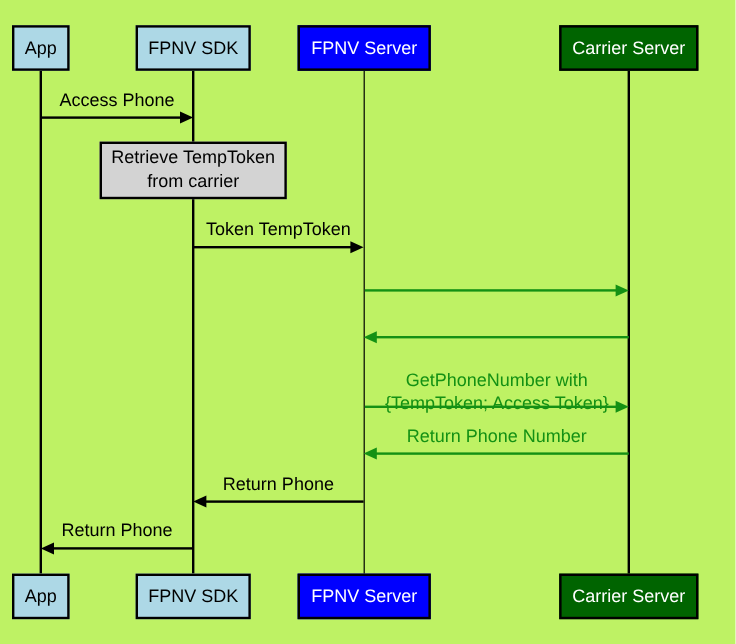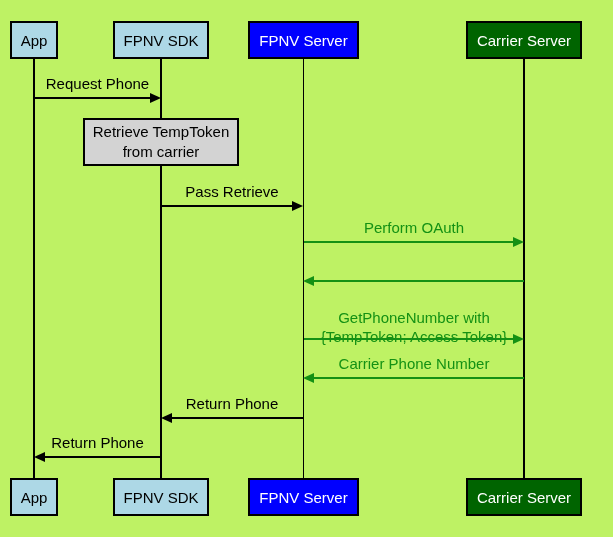--- a/index.html
+++ b/index.html
@@ -116,40 +116,39 @@
     <span>FPNV Server</span>
   </div>
   <div class="actor-box fill-darkgreen" style="left:466px; top:478px; width:116px;">
     <span>Carrier Server</span>
   </div>
 
   <div class="note">
     <span>Retrieve TempToken from carrier</span>
   </div>
 
-  <div class="msg-label" style="left:34px; top:74px; width:127px;">Request Phone</div>
+  <div class="msg-label" style="left:34px; top:74px; width:127px;">Access Phone</div>
   <div class="msg-line black" style="left:34px; top:96.75px; width:117px;"></div>
   <div class="head-r black" style="left:150px; top:92.5px;"></div>
 
-  <div class="msg-label" style="left:161px; top:182px; width:142px;">Pass Retrieve</div>
+  <div class="msg-label" style="left:161px; top:182px; width:142px;">Token TempToken</div>
   <div class="msg-line black" style="left:161px; top:204.75px; width:132px;"></div>
   <div class="head-r black" style="left:292px; top:200.5px;"></div>
 
-  <div class="msg-label green" style="left:304px; top:218px; width:220px;">Perform OAuth</div>
   <div class="msg-line green" style="left:304px; top:240.75px; width:210px;"></div>
   <div class="head-r green" style="left:513px; top:236.5px;"></div>
 
   <div class="head-l green" style="left:303px; top:275.5px;"></div>
   <div class="msg-line green" style="left:313px; top:279.75px; width:211px;"></div>
 
   <div class="msg-label green" style="left:304px; top:308px; width:220px;">GetPhoneNumber with {TempToken; Access Token}</div>
   <div class="msg-line green" style="left:304px; top:337.75px; width:210px;"></div>
   <div class="head-r green" style="left:513px; top:333.5px;"></div>
 
-  <div class="msg-label green" style="left:304px; top:354px; width:220px;">Carrier Phone Number</div>
+  <div class="msg-label green" style="left:304px; top:354px; width:220px;">Return Phone Number</div>
   <div class="head-l green" style="left:303px; top:372.5px;"></div>
   <div class="msg-line green" style="left:313px; top:376.75px; width:211px;"></div>
 
   <div class="msg-label" style="left:161px; top:394px; width:142px;">Return Phone</div>
   <div class="head-l black" style="left:161px; top:412.5px;"></div>
   <div class="msg-line black" style="left:171px; top:416.75px; width:132px;"></div>
 
   <div class="msg-label" style="left:34px; top:433px; width:127px;">Return Phone</div>
   <div class="head-l black" style="left:34px; top:451.5px;"></div>
   <div class="msg-line black" style="left:44px; top:455.75px; width:117px;"></div>

